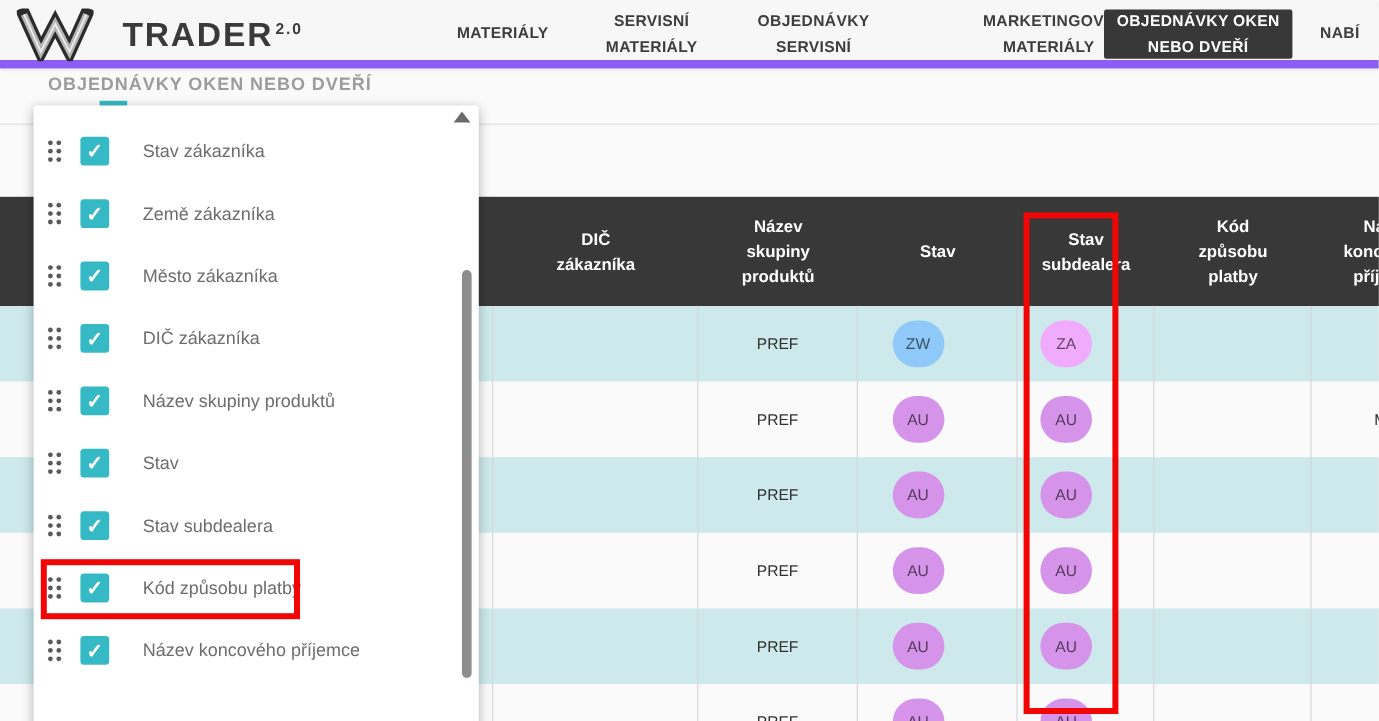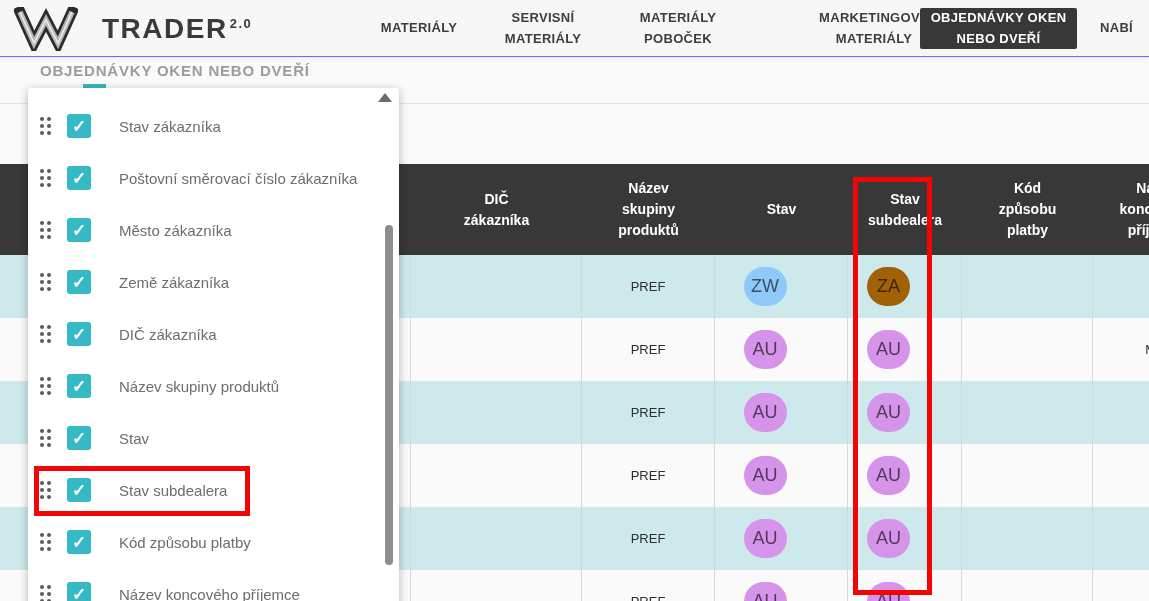--- a/index.html
+++ b/index.html
@@ -7,21 +7,21 @@
   body {
     width:1149px; height:601px; overflow:hidden;
     font-family:"Liberation Sans", sans-serif;
     background:#fafafa;
   }
   .stage { position:relative; width:1149px; height:601px; overflow:hidden; background:#fafafa; }
 
   
   .topnav {
     position:absolute; left:0; top:0; width:100%; height:57px;
-    background:#f7f7f7; border-bottom:1px solid #8b5cf6;
+    background:#f7f7f7; border-bottom:7px solid #8b5cf6;
     box-shadow:0 1px 3px rgba(0,0,0,.10); z-index:5;
   }
   .brand { position:absolute; left:14px; top:6px; height:46px; display:flex; align-items:center; }
   .brand svg { display:block; }
   .brand-title {
     margin-left:24px; font-size:28px; font-weight:bold; color:#3a3a3a; letter-spacing:1.5px;
   }
   .brand-sup { font-size:13px; font-weight:bold; color:#3a3a3a; vertical-align:super; margin-left:2px; }
   .nav-item {
     position:absolute; top:0; height:57px;
@@ -62,21 +62,21 @@
     display:flex; align-items:center; justify-content:center;
     font-size:13px; color:#2e2e2e; border-right:1px solid #d4d8d9;
   }
   .c0{ width:411px; } .c1{ width:171px; } .c2{ width:133px; } .c3{ width:133px; }
   .c4{ width:114px; } .c5{ width:131px; } .c6{ width:127px; border-right:none; }
   .th.c1 .inner{ max-width:92px; } .th.c2 .inner{ max-width:76px; }
   .th.c4 .inner{ max-width:94px; } .th.c5 .inner{ max-width:74px; } .th.c6 .inner{ max-width:90px; }
   .badge {
     min-width:43px; height:39px; padding:0 7px; border-radius:20px;
     display:flex; align-items:center; justify-content:center;
-    font-size:18px; color:rgba(0,0,0,.62); font-weight:normal;
+    font-size:13px; color:rgba(0,0,0,.62); font-weight:normal;
   }
   .td.c3 .badge, .td.c4 .badge { margin-right:32px; }
 
   
   .hl-col {
     position:absolute; left:853px; top:177px; width:79px; height:418px;
     border:5px solid #f20505; z-index:2;
   }
   .hl-item {
     position:absolute; left:34px; top:466px; width:216px; height:50px;
@@ -125,21 +125,21 @@
           <polyline points="6,5 20,36 32,13 44,36 58,5" fill="none" stroke="#2b2b2b" stroke-width="11" stroke-linecap="square"></polyline>
           <polyline points="6,5 20,36 32,13 44,36 58,5" fill="none" stroke="#b5b5b5" stroke-width="5.5"></polyline>
           <polyline points="6,5 20,36 32,13 44,36 58,5" fill="none" stroke="#ededed" stroke-width="1.6"></polyline>
         </svg>
       </span>
       <span class="brand-title"><span>TRADER</span><span class="brand-sup">2.0</span></span>
     </div>
     <div id="nav-items">
         <div class="nav-item">MATERIÁLY</div>
         <div class="nav-item">SERVISNÍ MATERIÁLY</div>
-        <div class="nav-item">MATERIÁLY POBOČEK</div>
+        <div class="nav-item">OBJEDNÁVKY SERVISNÍ</div>
         <div class="nav-item">MARKETINGOVÉ MATERIÁLY</div>
         <div class="nav-item active">OBJEDNÁVKY OKEN NEBO DVEŘÍ</div>
         <div class="nav-item">NABÍ</div>
       </div>
   </div>
 
   <div class="page-title">OBJEDNÁVKY OKEN NEBO DVEŘÍ</div>
   <div class="tab-indicator" style="background: rgb(53, 185, 197);"></div>
   <div class="divider"></div>
 
@@ -175,21 +175,21 @@
           <div class="td c1">
             <span></span>
           </div>
           <div class="td c2">
             <span>PREF</span>
           </div>
           <div class="td c3">
             <span class="badge" style="background: rgb(143, 201, 249);">ZW</span>
           </div>
           <div class="td c4">
-            <span class="badge" style="background: #a16207;">ZA</span>
+            <span class="badge" style="background: #f0abfc;">ZA</span>
           </div>
           <div class="td c5">
             <span></span>
           </div>
           <div class="td c6"></div>
         </div>
         <div class="row white">
           <div class="td c0">
             <span></span>
           </div>
@@ -322,45 +322,33 @@
         <div class="list-item">
           <span class="drag">
             <i></i>
             <i></i>
             <i></i>
             <i></i>
             <i></i>
             <i></i>
           </span>
           <span class="cb" style="background: rgb(53, 185, 197);"></span>
-          <span class="item-label">Poštovní směrovací číslo zákazníka</span>
+          <span class="item-label">Země zákazníka</span>
         </div>
         <div class="list-item">
           <span class="drag">
             <i></i>
             <i></i>
             <i></i>
             <i></i>
             <i></i>
             <i></i>
           </span>
           <span class="cb" style="background: rgb(53, 185, 197);"></span>
           <span class="item-label">Město zákazníka</span>
-        </div>
-        <div class="list-item">
-          <span class="drag">
-            <i></i>
-            <i></i>
-            <i></i>
-            <i></i>
-            <i></i>
-            <i></i>
-          </span>
-          <span class="cb" style="background: rgb(53, 185, 197);"></span>
-          <span class="item-label">Země zákazníka</span>
         </div>
         <div class="list-item">
           <span class="drag">
             <i></i>
             <i></i>
             <i></i>
             <i></i>
             <i></i>
             <i></i>
           </span>

